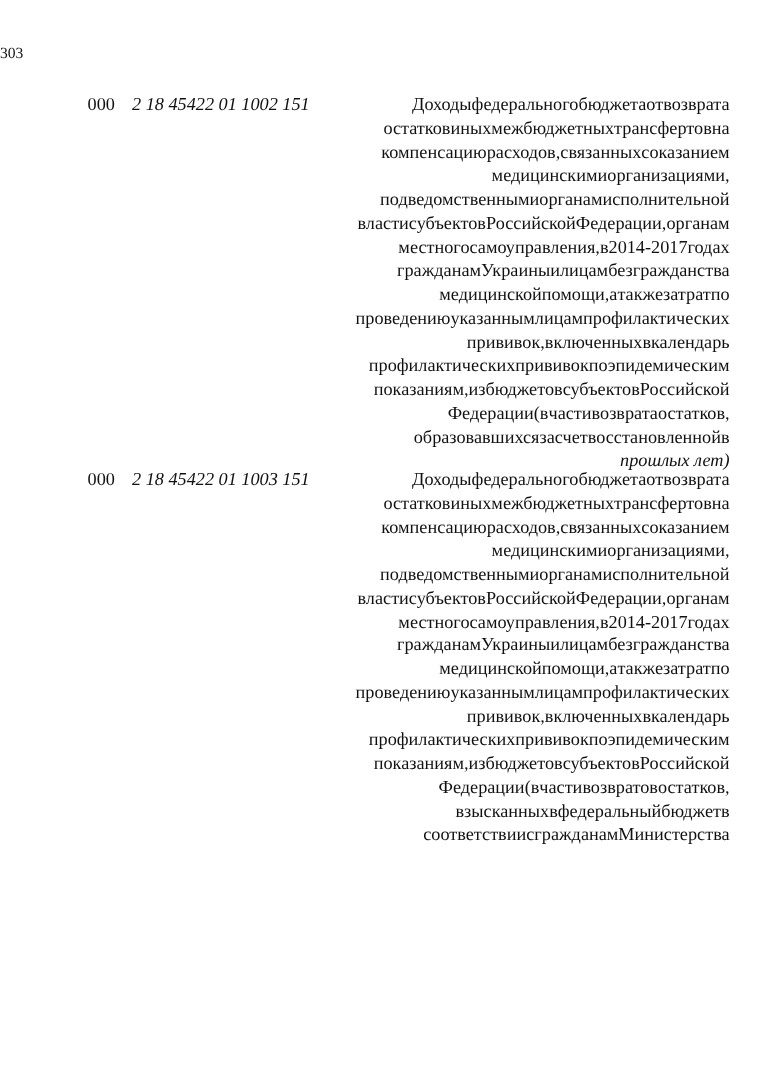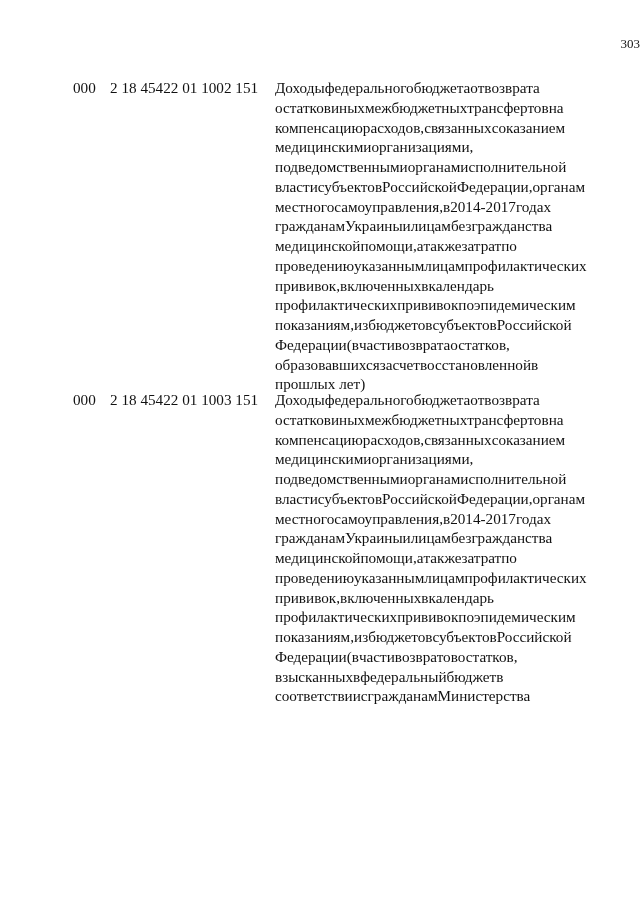--- a/index.html
+++ b/index.html
@@ -15,60 +15,62 @@
       font-family: "Liberation Serif", "DejaVu Serif", serif;
       color: #111111;
       font-size: 15.2px;
       line-height: 19.75px;
     }
     .page-number {
       position: absolute;
       top: 36px;
       left: 0;
       width: 640px;
-      text-align: right;
+      text-align: left;
       font-size: 13px;
       line-height: 16px;
     }
     .entry {
       position: absolute;
       left: 0;
       width: 640px;
     }
     .entry-admin {
       position: absolute;
       left: 73px;
       top: 0;
     }
     .entry-code {
       position: absolute;
       left: 110px;
       top: 0;
       white-space: nowrap;
+      font-style: italic;
     }
     .entry-desc {
       position: absolute;
       left: 275px;
       top: 0;
       width: 333px;
     }
     .line {
       display: block;
       text-align: justify;
       text-align-last: justify;
       white-space: nowrap;
       height: 19.75px;
     }
     .line-inner {
       display: flex;
-      justify-content: flex-start;
+      justify-content: flex-end;
       width: 100%;
     }
     .line-inner.single {
-      justify-content: flex-start;
+      justify-content: flex-end;
+      font-style: italic;
     }
   </style>
 </head>
 <body>
 
 <div class="page-number">303</div>
 
 <div class="entry" style="top:78px;">
   <span class="entry-admin">000</span>
   <span class="entry-code">2 18 45422 01 1002 151</span>

